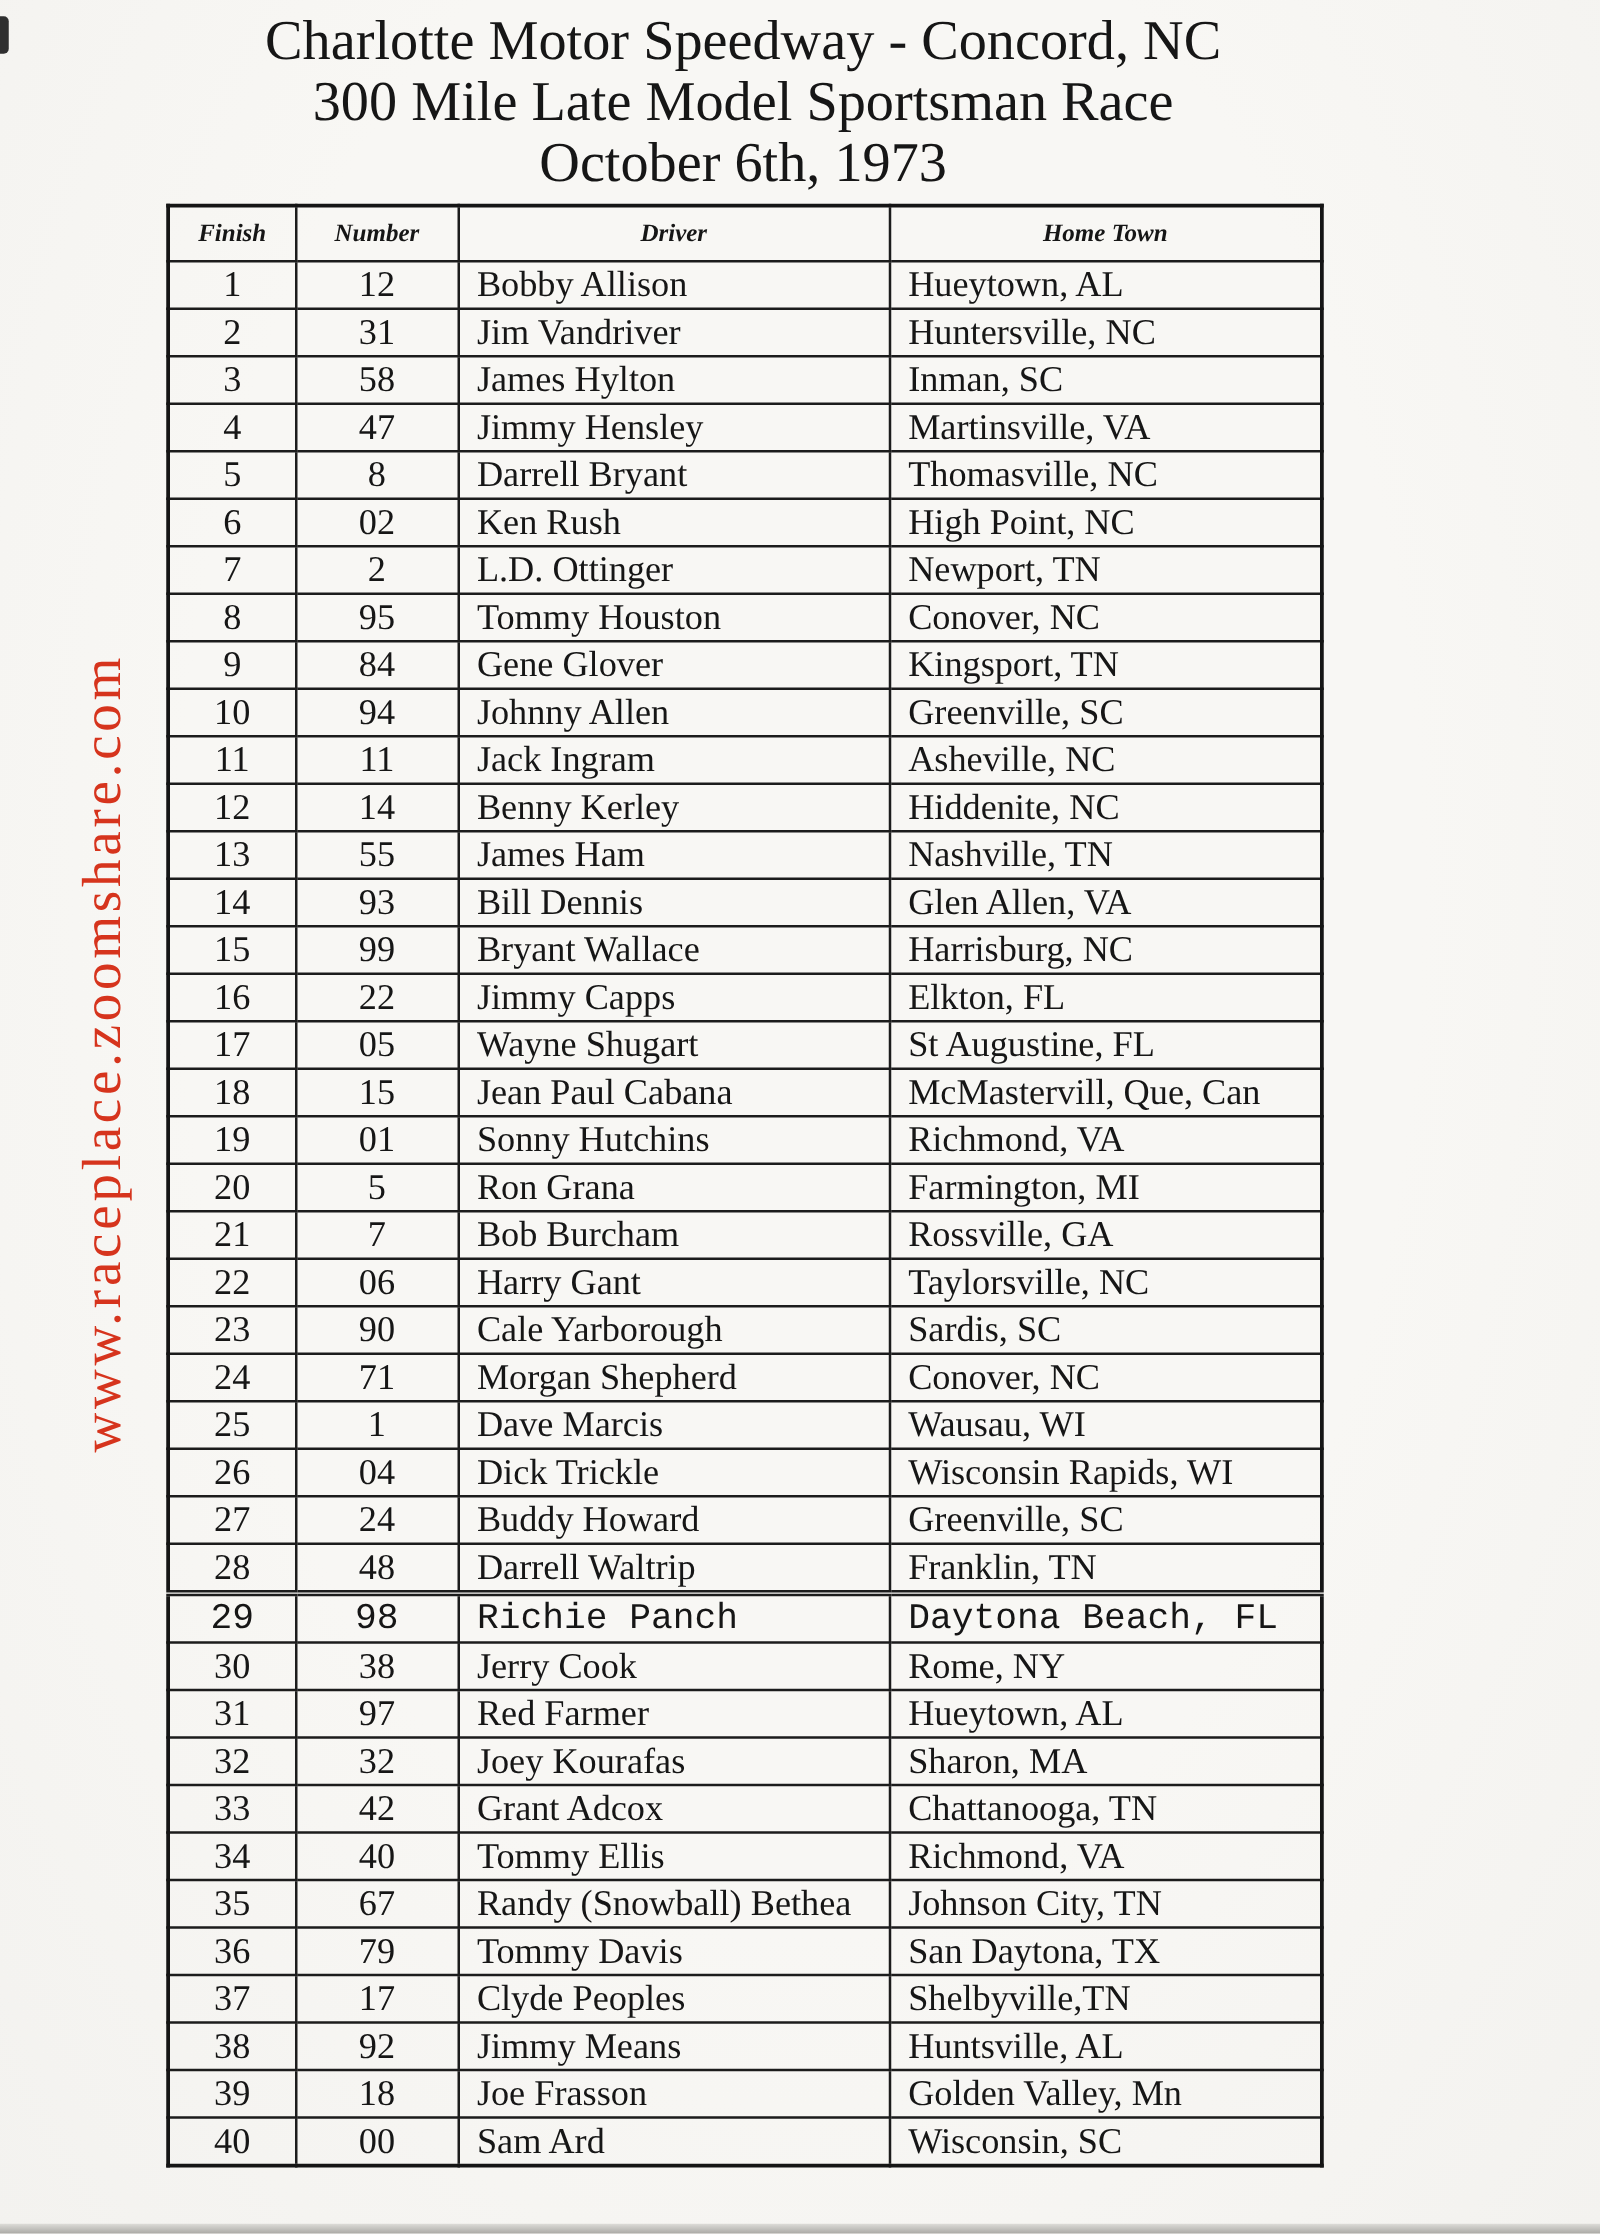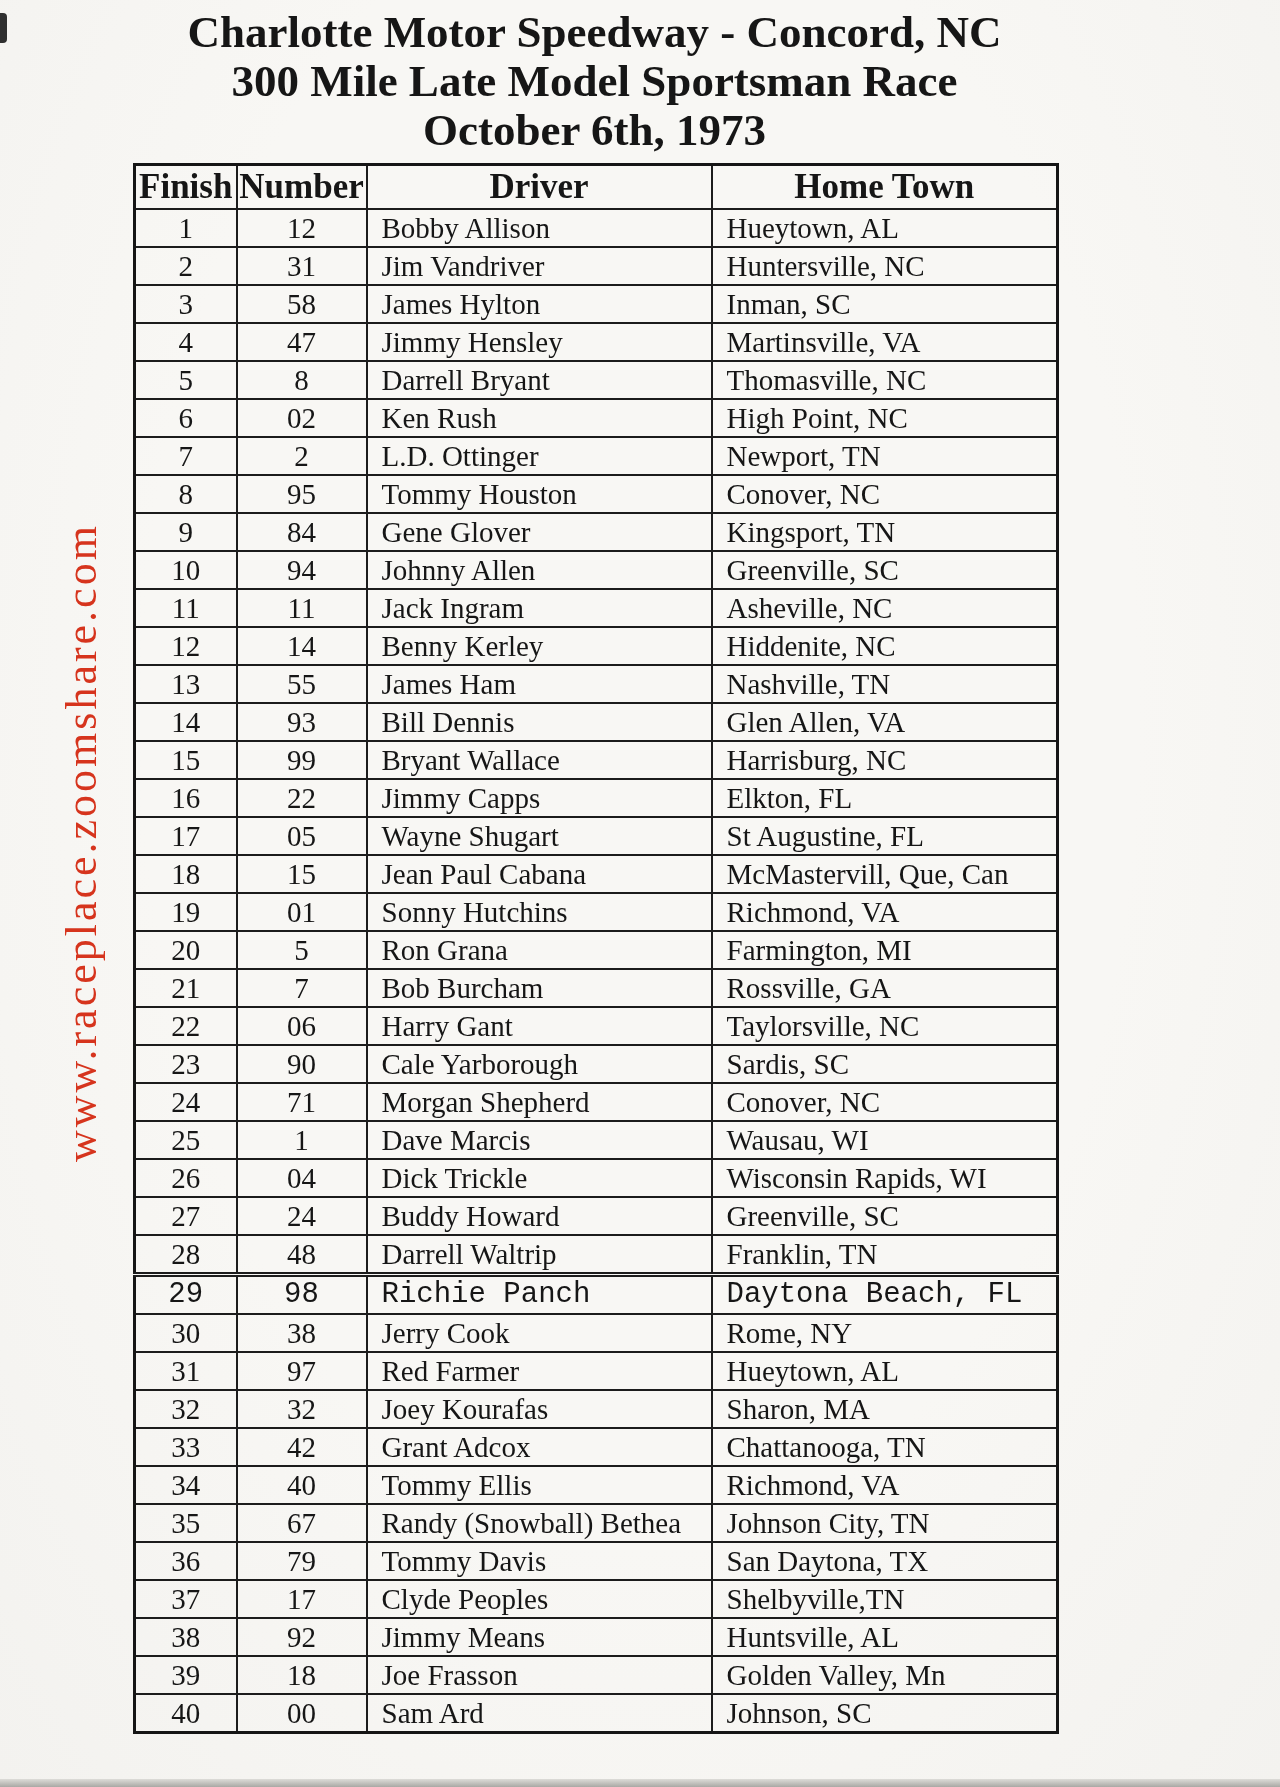--- a/index.html
+++ b/index.html
@@ -27,37 +27,37 @@
   
   .watermark {
     position: absolute; left: 56px; top: 1162px;
     transform-origin: 0 0; transform: rotate(-90deg);
     font-size: 44px; letter-spacing: 3px; font-weight: normal;
     color: #d6341d; white-space: nowrap;
   }
   
   .title-block {
     position: absolute; left: 133px; top: 8px; width: 923px;
-    text-align: center; font-weight: bold;
+    text-align: center; font-weight: normal;
     font-size: 45px; line-height: 49px;
   }
   
   table.results {
     position: absolute; left: 133px; top: 163px;
     width: 923px; border-collapse: collapse; table-layout: fixed;
     border: 3px solid #151515;
     font-size: 29px;
   }
   table.results th, table.results td {
     border: 2px solid #1c1c1c;
     overflow: hidden; white-space: nowrap;
   }
   table.results th {
-    height: 42px; font-size: 35px; font-weight: bold;
-    text-align: center; padding: 0;
+    height: 42px; font-size: 20px; font-weight: bold;
+    text-align: center; padding: 0; font-style: italic;
   }
   table.results td {
     height: 36px; line-height: 36px; padding: 0;
     text-align: center; font-weight: normal;
   }
   table.results td.col-driver, table.results td.col-hometown {
     text-align: left; padding-left: 14px;
   }
   
   table.results tbody tr:nth-child(29) td { border-top: 5px double #1c1c1c; font-family: Liberation Mono, monospace; }
@@ -361,20 +361,20 @@
       <td class="col-finish">39</td>
       <td class="col-number">18</td>
       <td class="col-driver">Joe Frasson</td>
       <td class="col-hometown">Golden Valley, Mn</td>
     </tr>
 
     <tr>
       <td class="col-finish">40</td>
       <td class="col-number">00</td>
       <td class="col-driver">Sam Ard</td>
-      <td class="col-hometown">Johnson, SC</td>
+      <td class="col-hometown">Wisconsin, SC</td>
     </tr>
   </tbody>
   </table>
 
   <div class="corner-mark"></div>
   <div class="bottom-edge"></div>
 </div>
 
 </body></html>

